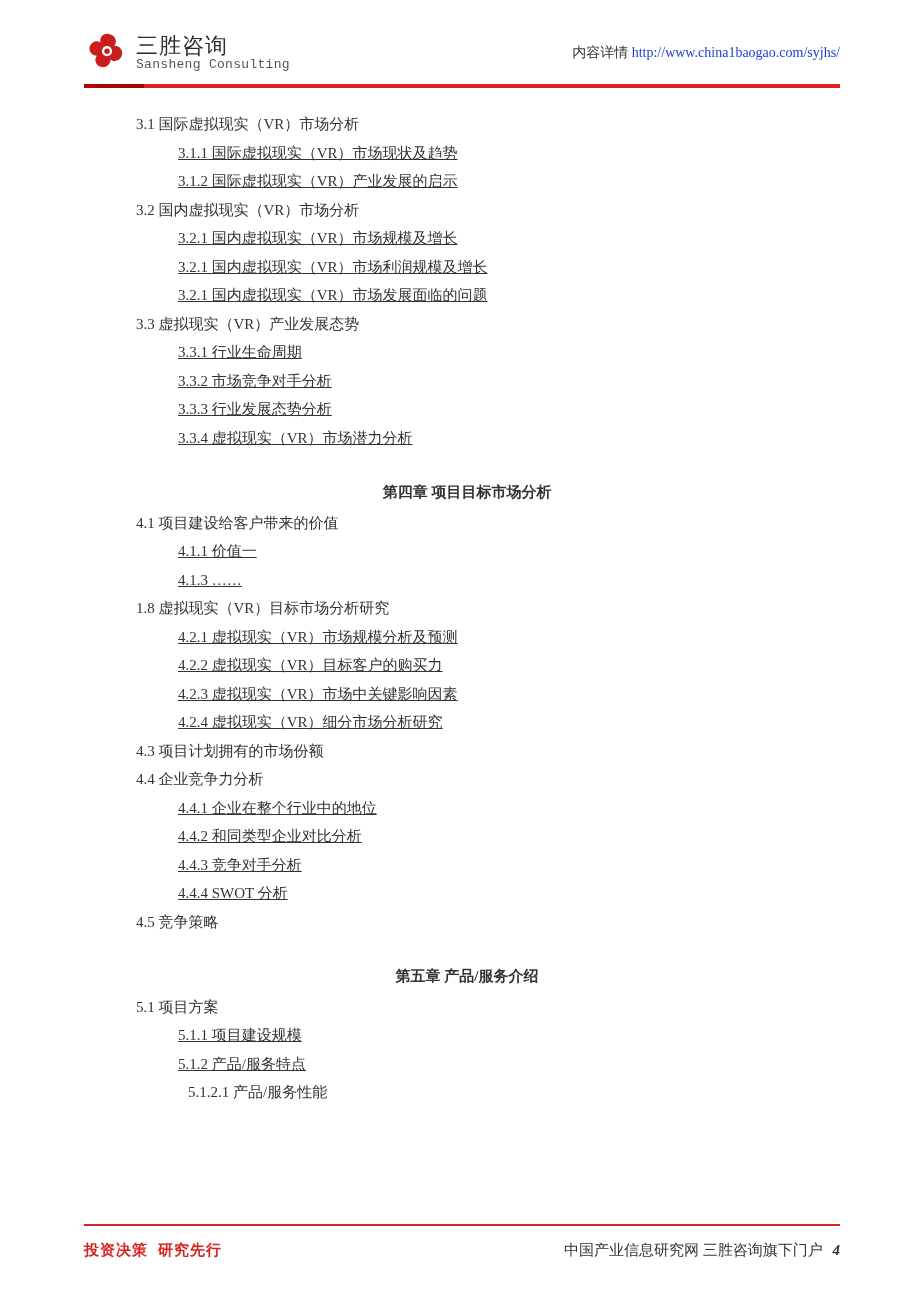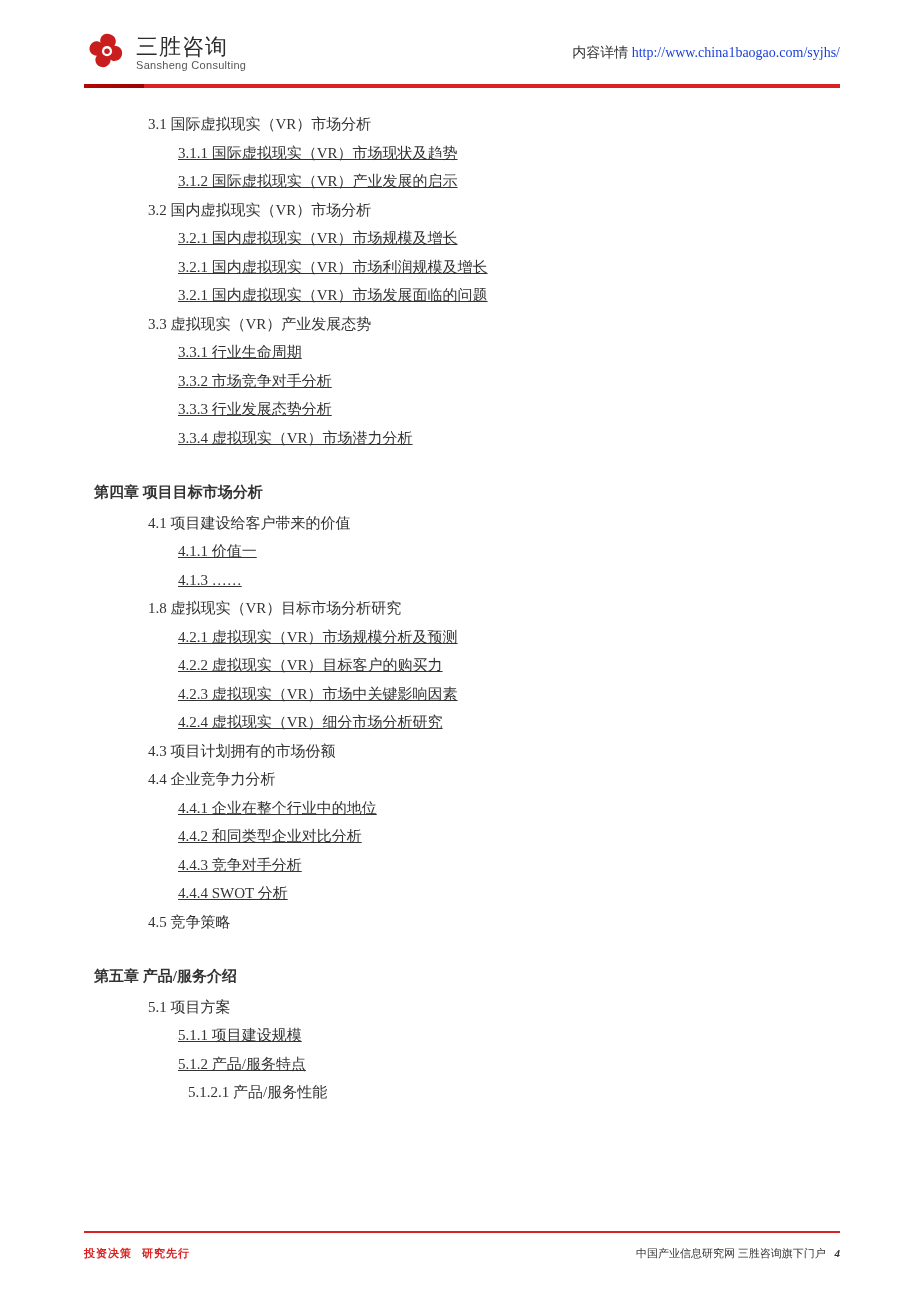--- a/index.html
+++ b/index.html
@@ -29,56 +29,57 @@
       gap: 6px;
     }
     .logo-mark {
       width: 46px;
       height: 46px;
       position: relative;
     }
     .logo-mark svg { width: 100%; height: 100%; }
     .logo-text { display: flex; flex-direction: column; line-height: 1.1; }
     .logo-cn { font-size: 22px; font-weight: normal; color: #2b2b2b; font-family: "SimHei", sans-serif; letter-spacing: 1px; }
-    .logo-en { font-size: 11px; color: #555; letter-spacing: 0.3px; font-family: Liberation Sans, sans-serif; }
+    .logo-en { font-size: 13px; color: #555; letter-spacing: 0.3px; font-family: Liberation Mono, monospace; }
     .header-link { font-size: 14px; color: #333; }
     .header-link .link { color: #1a3fd6; }
     .header-rule {
       height: 4px;
       background: #d92323;
       margin-bottom: 16px;
       position: relative;
     }
     .header-rule::before {
       content: "";
       position: absolute;
       left: 0; top: 0;
       height: 4px;
       width: 60px;
       background: linear-gradient(90deg, #b70505, #9a0303);
     }
     .content { padding-left: 52px; padding-top: 6px; }
-    .l1 { margin-left: 12px; }
+    .l1 { margin-left: 0; }
     .l2 { margin-left: 42px; text-decoration: underline; }
     .l3 { margin-left: 52px; }
     .chapter {
       font-weight: bold;
       margin-left: -42px;
       margin-top: 26px;
       margin-bottom: 2px;
       font-family: "SimSun", serif;
+      text-align: center;
     }
     .footer {
       position: absolute;
       bottom: 38px;
       left: 84px;
       right: 80px;
     }
     .footer-rule { height: 2px; background: #d92323; margin-bottom: 10px; }
-    .footer-row { display: flex; justify-content: space-between; align-items: baseline; font-size: 11px; }
+    .footer-row { display: flex; justify-content: space-between; align-items: baseline; font-size: 15px; }
     .footer-left { color: #d92323; font-weight: bold; letter-spacing: 1px; font-family: "SimHei", sans-serif; }
     .footer-left .sp { display:inline-block; width: 10px; }
     .footer-right { font-family: "SimSun", serif; }
     .footer-right .pn { font-style: italic; font-weight: bold; margin-left: 6px; font-family: Georgia, serif; }
   </style>
 </head>
 <body>
 
 <div class="page">
 

